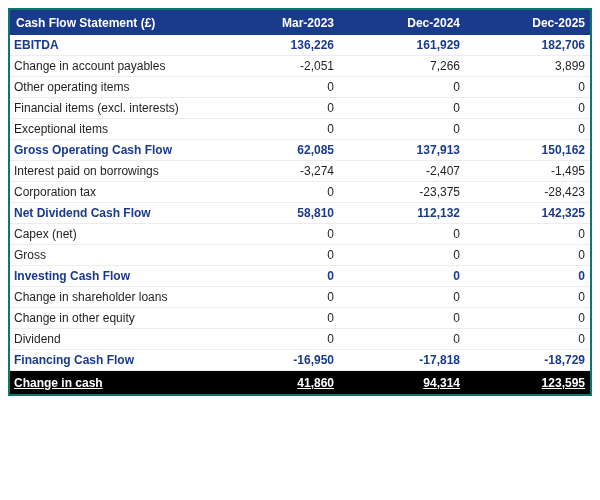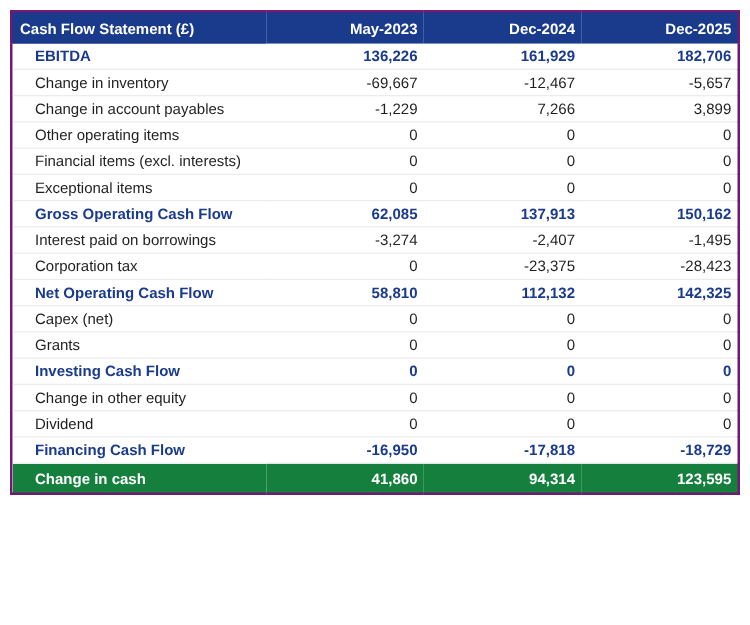--- a/index.html
+++ b/index.html
@@ -1,66 +1,60 @@
 <!DOCTYPE html>
 <html><head>
 <meta charset="utf-8">
 <style>
   html,body{margin:0;padding:0;background:#ffffff;}
   body{width:600px;height:500px;font-family:"Liberation Sans",sans-serif;}
   .page{padding:8px;}
   table{border-collapse:collapse;width:584px;table-layout:fixed;font-size:12px;color:#1f1f1f;}
-  .tbl{border:2px solid #701a75;}
+  .tbl{border:2px solid #0f766e;}
   col.c-label{width:auto;}
   col.c-num{width:126px;}
   thead th{background:#1a3a8c;color:#ffffff;font-weight:bold;height:23px;font-size:12px;}
   th.title{text-align:left;padding-left:6px;}
   .num{text-align:right;padding-right:5px;}
   td{height:18px;border-bottom:1px solid #ececec;background:#ffffff;}
   tr:last-child td{border-bottom:none;}
-  td.label{padding-left:18px;white-space:nowrap;overflow:hidden;}
+  td.label{padding-left:4px;white-space:nowrap;overflow:hidden;}
   tr.row-bold td{color:#1a3a8c;font-weight:bold;}
-  tr.row-highlight td{background:#15803d;color:#ffffff;font-weight:bold;height:21px;border-bottom:none;}
+  tr.row-highlight td{background:#000000;color:#ffffff;font-weight:bold;height:21px;border-bottom:none;text-decoration:underline;}
 </style>
 </head>
 <body>
 
 <div class="page">
 
   <table class="tbl">
     <colgroup>
       <col class="c-label">
         <col class="c-num">
         <col class="c-num">
         <col class="c-num">
     </colgroup>
     <thead>
       <tr>
         <th class="title">Cash Flow Statement (£)</th>
-        <th class="num">May-2023</th>
+        <th class="num">Mar-2023</th>
         <th class="num">Dec-2024</th>
         <th class="num">Dec-2025</th>
       </tr>
     </thead>
     <tbody id="main-body">
         <tr class="row-bold">
           <td class="label">EBITDA</td>
           <td class="num">136,226</td>
           <td class="num">161,929</td>
           <td class="num">182,706</td>
         </tr>
         <tr class="row-normal">
-          <td class="label">Change in inventory</td>
-          <td class="num">-69,667</td>
-          <td class="num">-12,467</td>
-          <td class="num">-5,657</td>
-        </tr>
-        <tr class="row-normal">
           <td class="label">Change in account payables</td>
-          <td class="num">-1,229</td>
+          <td class="num">-2,051</td>
           <td class="num">7,266</td>
           <td class="num">3,899</td>
         </tr>
         <tr class="row-normal">
           <td class="label">Other operating items</td>
           <td class="num">0</td>
           <td class="num">0</td>
           <td class="num">0</td>
         </tr>
         <tr class="row-normal">
@@ -87,39 +81,45 @@
           <td class="num">-2,407</td>
           <td class="num">-1,495</td>
         </tr>
         <tr class="row-normal">
           <td class="label">Corporation tax</td>
           <td class="num">0</td>
           <td class="num">-23,375</td>
           <td class="num">-28,423</td>
         </tr>
         <tr class="row-bold">
-          <td class="label">Net Operating Cash Flow</td>
+          <td class="label">Net Dividend Cash Flow</td>
           <td class="num">58,810</td>
           <td class="num">112,132</td>
           <td class="num">142,325</td>
         </tr>
         <tr class="row-normal">
           <td class="label">Capex (net)</td>
           <td class="num">0</td>
           <td class="num">0</td>
           <td class="num">0</td>
         </tr>
         <tr class="row-normal">
-          <td class="label">Grants</td>
+          <td class="label">Gross</td>
           <td class="num">0</td>
           <td class="num">0</td>
           <td class="num">0</td>
         </tr>
         <tr class="row-bold">
           <td class="label">Investing Cash Flow</td>
+          <td class="num">0</td>
+          <td class="num">0</td>
+          <td class="num">0</td>
+        </tr>
+        <tr class="row-normal">
+          <td class="label">Change in shareholder loans</td>
           <td class="num">0</td>
           <td class="num">0</td>
           <td class="num">0</td>
         </tr>
         <tr class="row-normal">
           <td class="label">Change in other equity</td>
           <td class="num">0</td>
           <td class="num">0</td>
           <td class="num">0</td>
         </tr>

